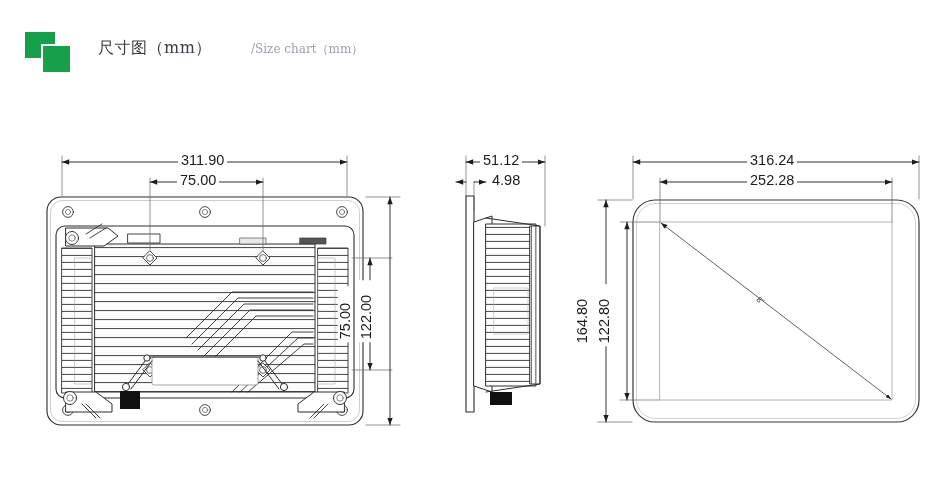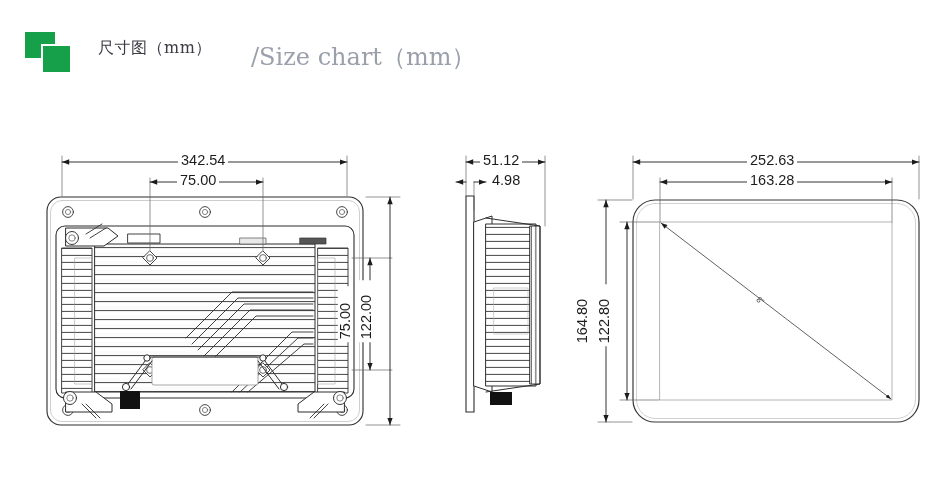--- a/index.html
+++ b/index.html
@@ -44,21 +44,21 @@
     font-family: "DejaVu Serif", "Liberation Serif", serif;
     font-size: 16px;
     color: #3c3c46;
     white-space: nowrap;
     letter-spacing: 0.5px;
   }
   #title-en {
     position: absolute;
     left: 251px; top: 41px;
     font-family: "DejaVu Serif", "Liberation Serif", serif;
-    font-size: 24px;
+    font-size: 12px;
     color: #9aa0ab;
     white-space: nowrap;
   }
 
   
   #drawing {
     position: absolute;
     left: 0; top: 0;
     width: 935px; height: 479px;
     pointer-events: none;
@@ -304,25 +304,25 @@
     <line x1="659" y1="400" x2="620" y2="400" stroke-width="0.7" stroke="#666"></line>
 
     <line x1="606" y1="200" x2="606" y2="422" stroke-width="0.9" marker-start="url(#arOut)" marker-end="url(#ar)"></line>
 
     <line x1="627" y1="222" x2="627" y2="400" stroke-width="0.9" marker-start="url(#arOut)" marker-end="url(#ar)"></line>
   </g>
 
   </g>
 </svg>
 
-<div class="dim" style="left:178px; top:153px;">342.54</div>
+<div class="dim" style="left:178px; top:153px;">311.90</div>
 <div class="dim" style="left:177px; top:173px;">75.00</div>
 <div class="dim vert" style="left:345px; top:307px; width:56px; margin-left:-28px;">75.00</div>
 <div class="dim vert" style="left:366px; top:304px; width:62px; margin-left:-31px;">122.00</div>
 
 <div class="dim" style="left:480px; top:153px;">51.12</div>
 <div class="dim" style="left:489px; top:173px;">4.98</div>
 
-<div class="dim" style="left:747px; top:153px;">252.63</div>
-<div class="dim" style="left:747px; top:173px;">163.28</div>
+<div class="dim" style="left:747px; top:153px;">316.24</div>
+<div class="dim" style="left:747px; top:173px;">252.28</div>
 <div class="dim vert" style="left:582px; top:308px; width:62px; margin-left:-31px;">164.80</div>
 <div class="dim vert" style="left:604px; top:308px; width:62px; margin-left:-31px;">122.80</div>
 <div class="dim tiny" style="left:757px; top:295px; transform:rotate(37deg); transform-origin:0 50%;">8"</div>
 
 </body></html>

